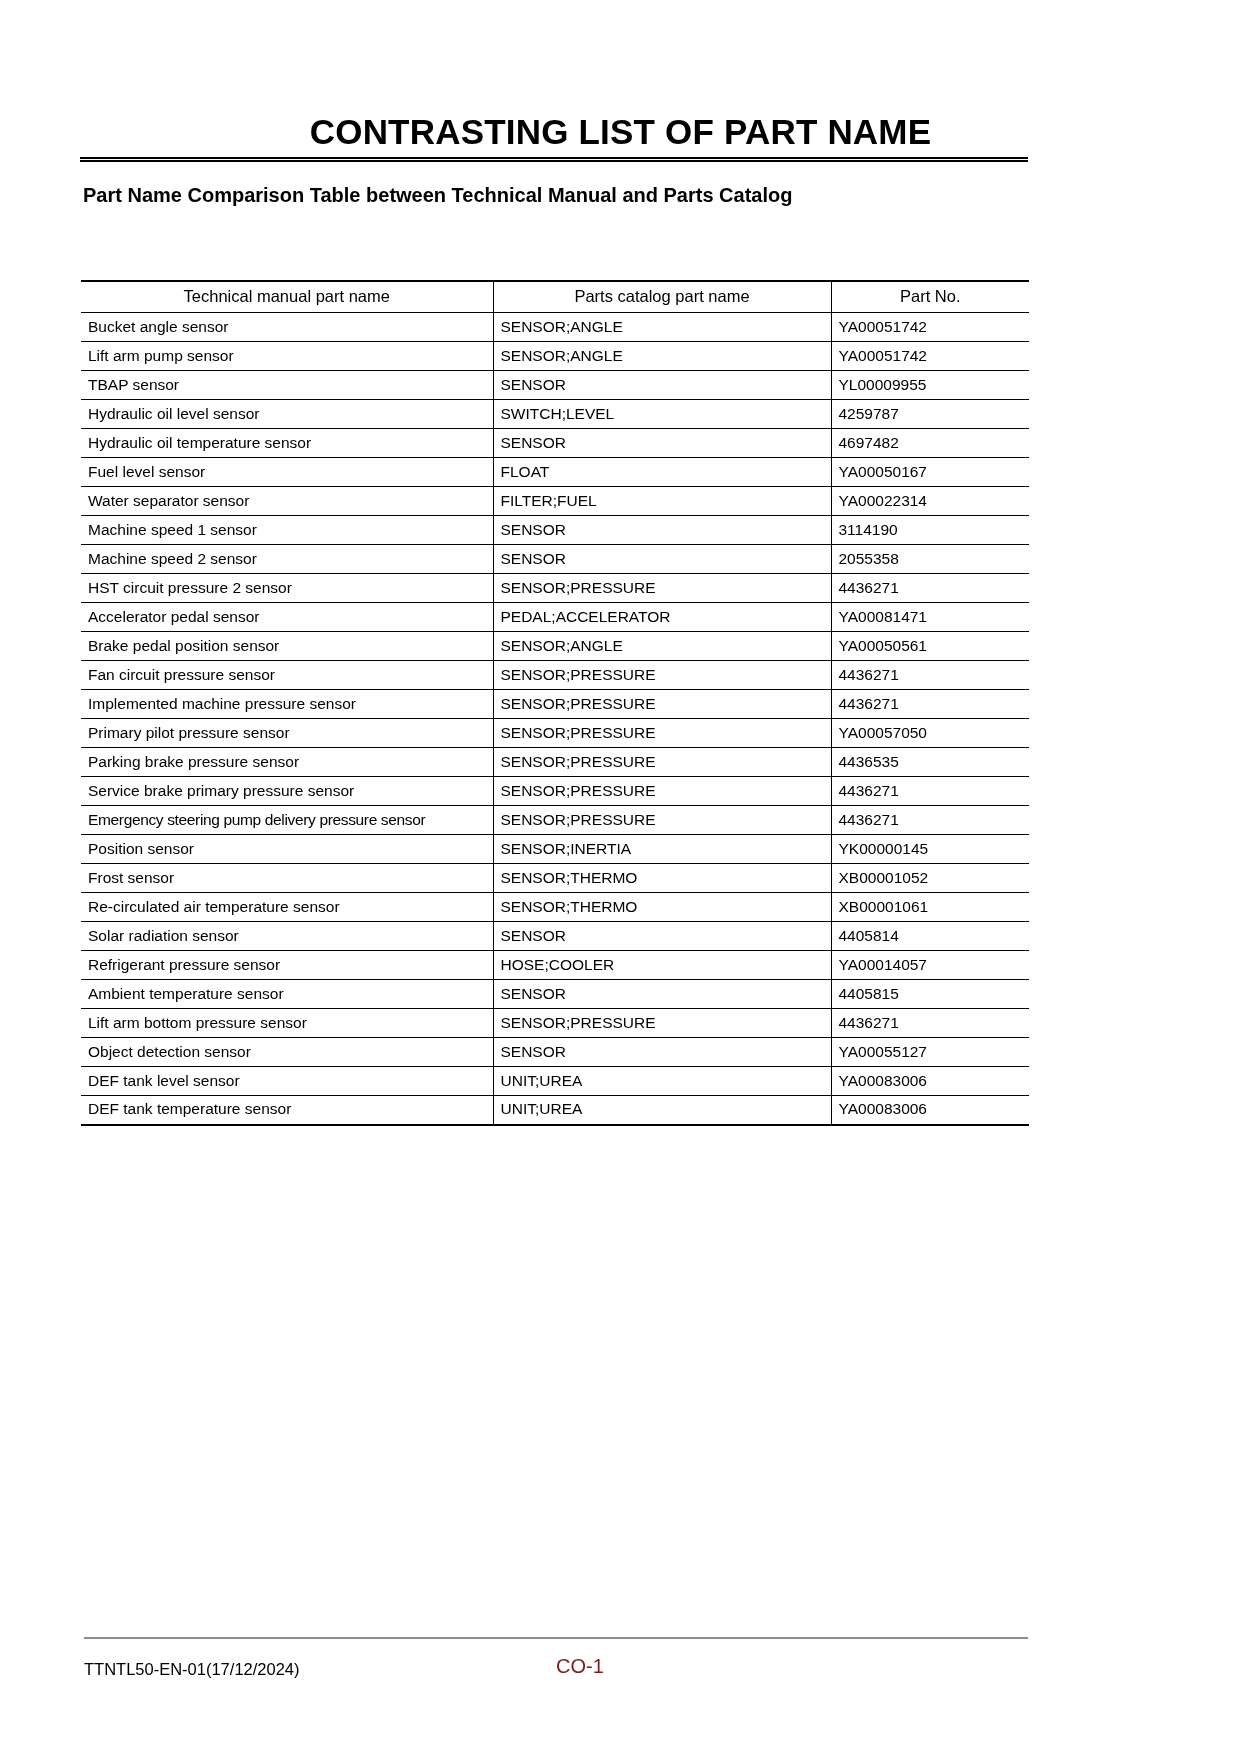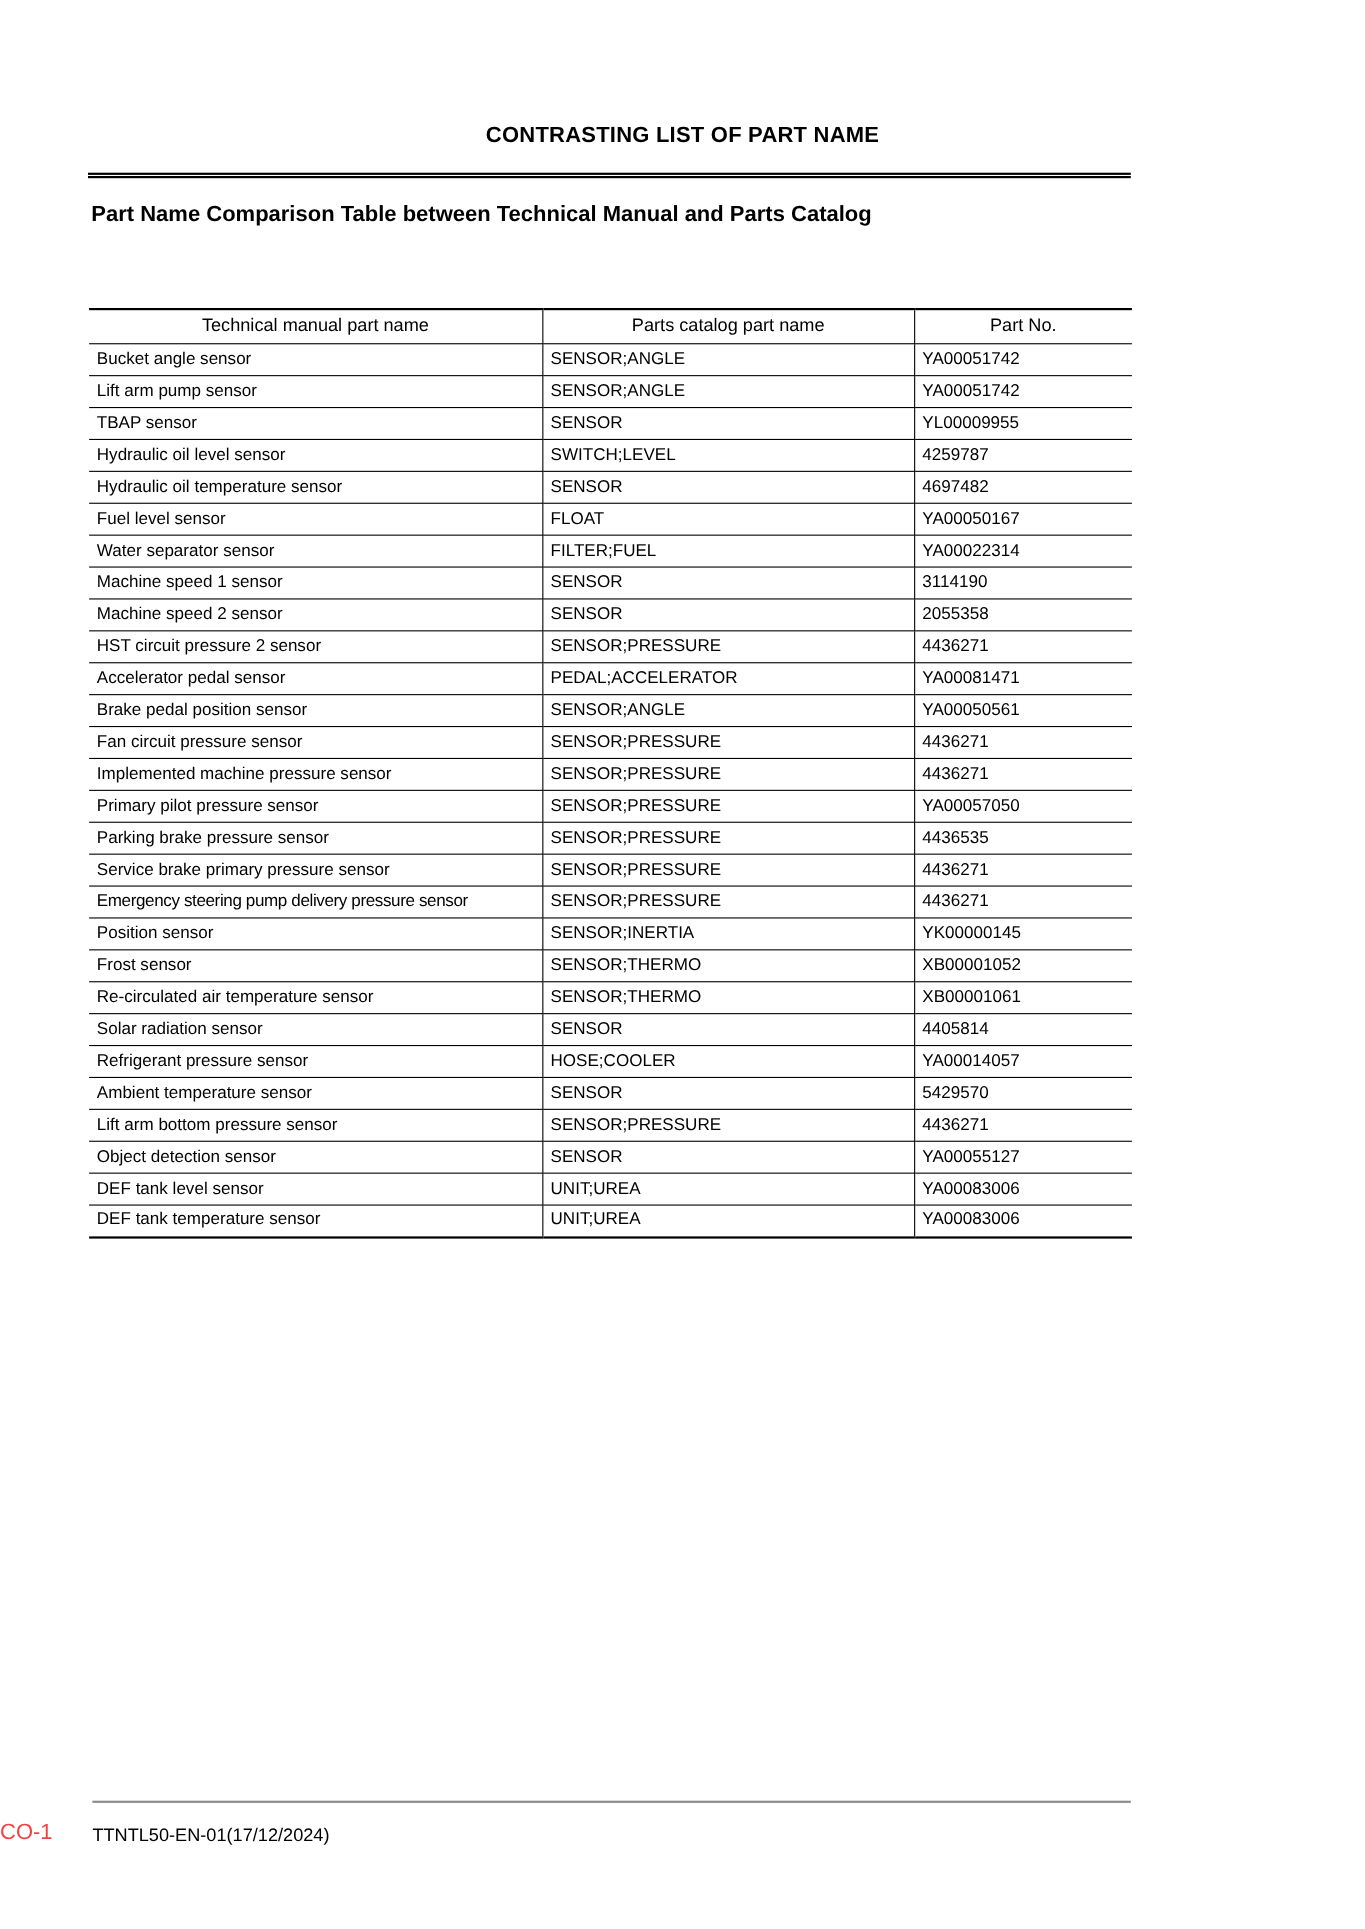--- a/index.html
+++ b/index.html
@@ -22,21 +22,21 @@
     padding: 0;
   }
 
   
   .doc-title {
     position: absolute;
     top: 112px;
     left: 0;
     width: 1241px;
     text-align: center;
-    font-size: 20px;
+    font-size: 35px;
     font-weight: bold;
     letter-spacing: 0.2px;
     color: #000;
   }
 
   .title-rule {
     position: absolute;
     top: 157px;
     left: 80px;
     width: 948px;
@@ -132,23 +132,23 @@
     top: 1660px;
     left: 84px;
     font-size: 16.5px;
     color: #000;
   }
   .footer-center {
     position: absolute;
     top: 1655px;
     left: 0;
     width: 1160px;
-    text-align: left;
+    text-align: center;
     font-size: 20px;
-    color: #ef4444;
+    color: #7f1d1d;
   }
 </style>
 </head>
 <body>
 
 <div class="page">
 
   <div class="doc-title">CONTRASTING LIST OF PART NAME</div>
 
   <div class="title-rule"></div>
@@ -281,21 +281,21 @@
             <td class="cell-partno">4405814</td>
           </tr>
           <tr>
             <td class="cell-name">Refrigerant pressure sensor</td>
             <td class="cell-cat">HOSE;COOLER</td>
             <td class="cell-partno">YA00014057</td>
           </tr>
           <tr>
             <td class="cell-name">Ambient temperature sensor</td>
             <td class="cell-cat">SENSOR</td>
-            <td class="cell-partno">5429570</td>
+            <td class="cell-partno">4405815</td>
           </tr>
           <tr>
             <td class="cell-name">Lift arm bottom pressure sensor</td>
             <td class="cell-cat">SENSOR;PRESSURE</td>
             <td class="cell-partno">4436271</td>
           </tr>
           <tr>
             <td class="cell-name">Object detection sensor</td>
             <td class="cell-cat">SENSOR</td>
             <td class="cell-partno">YA00055127</td>

